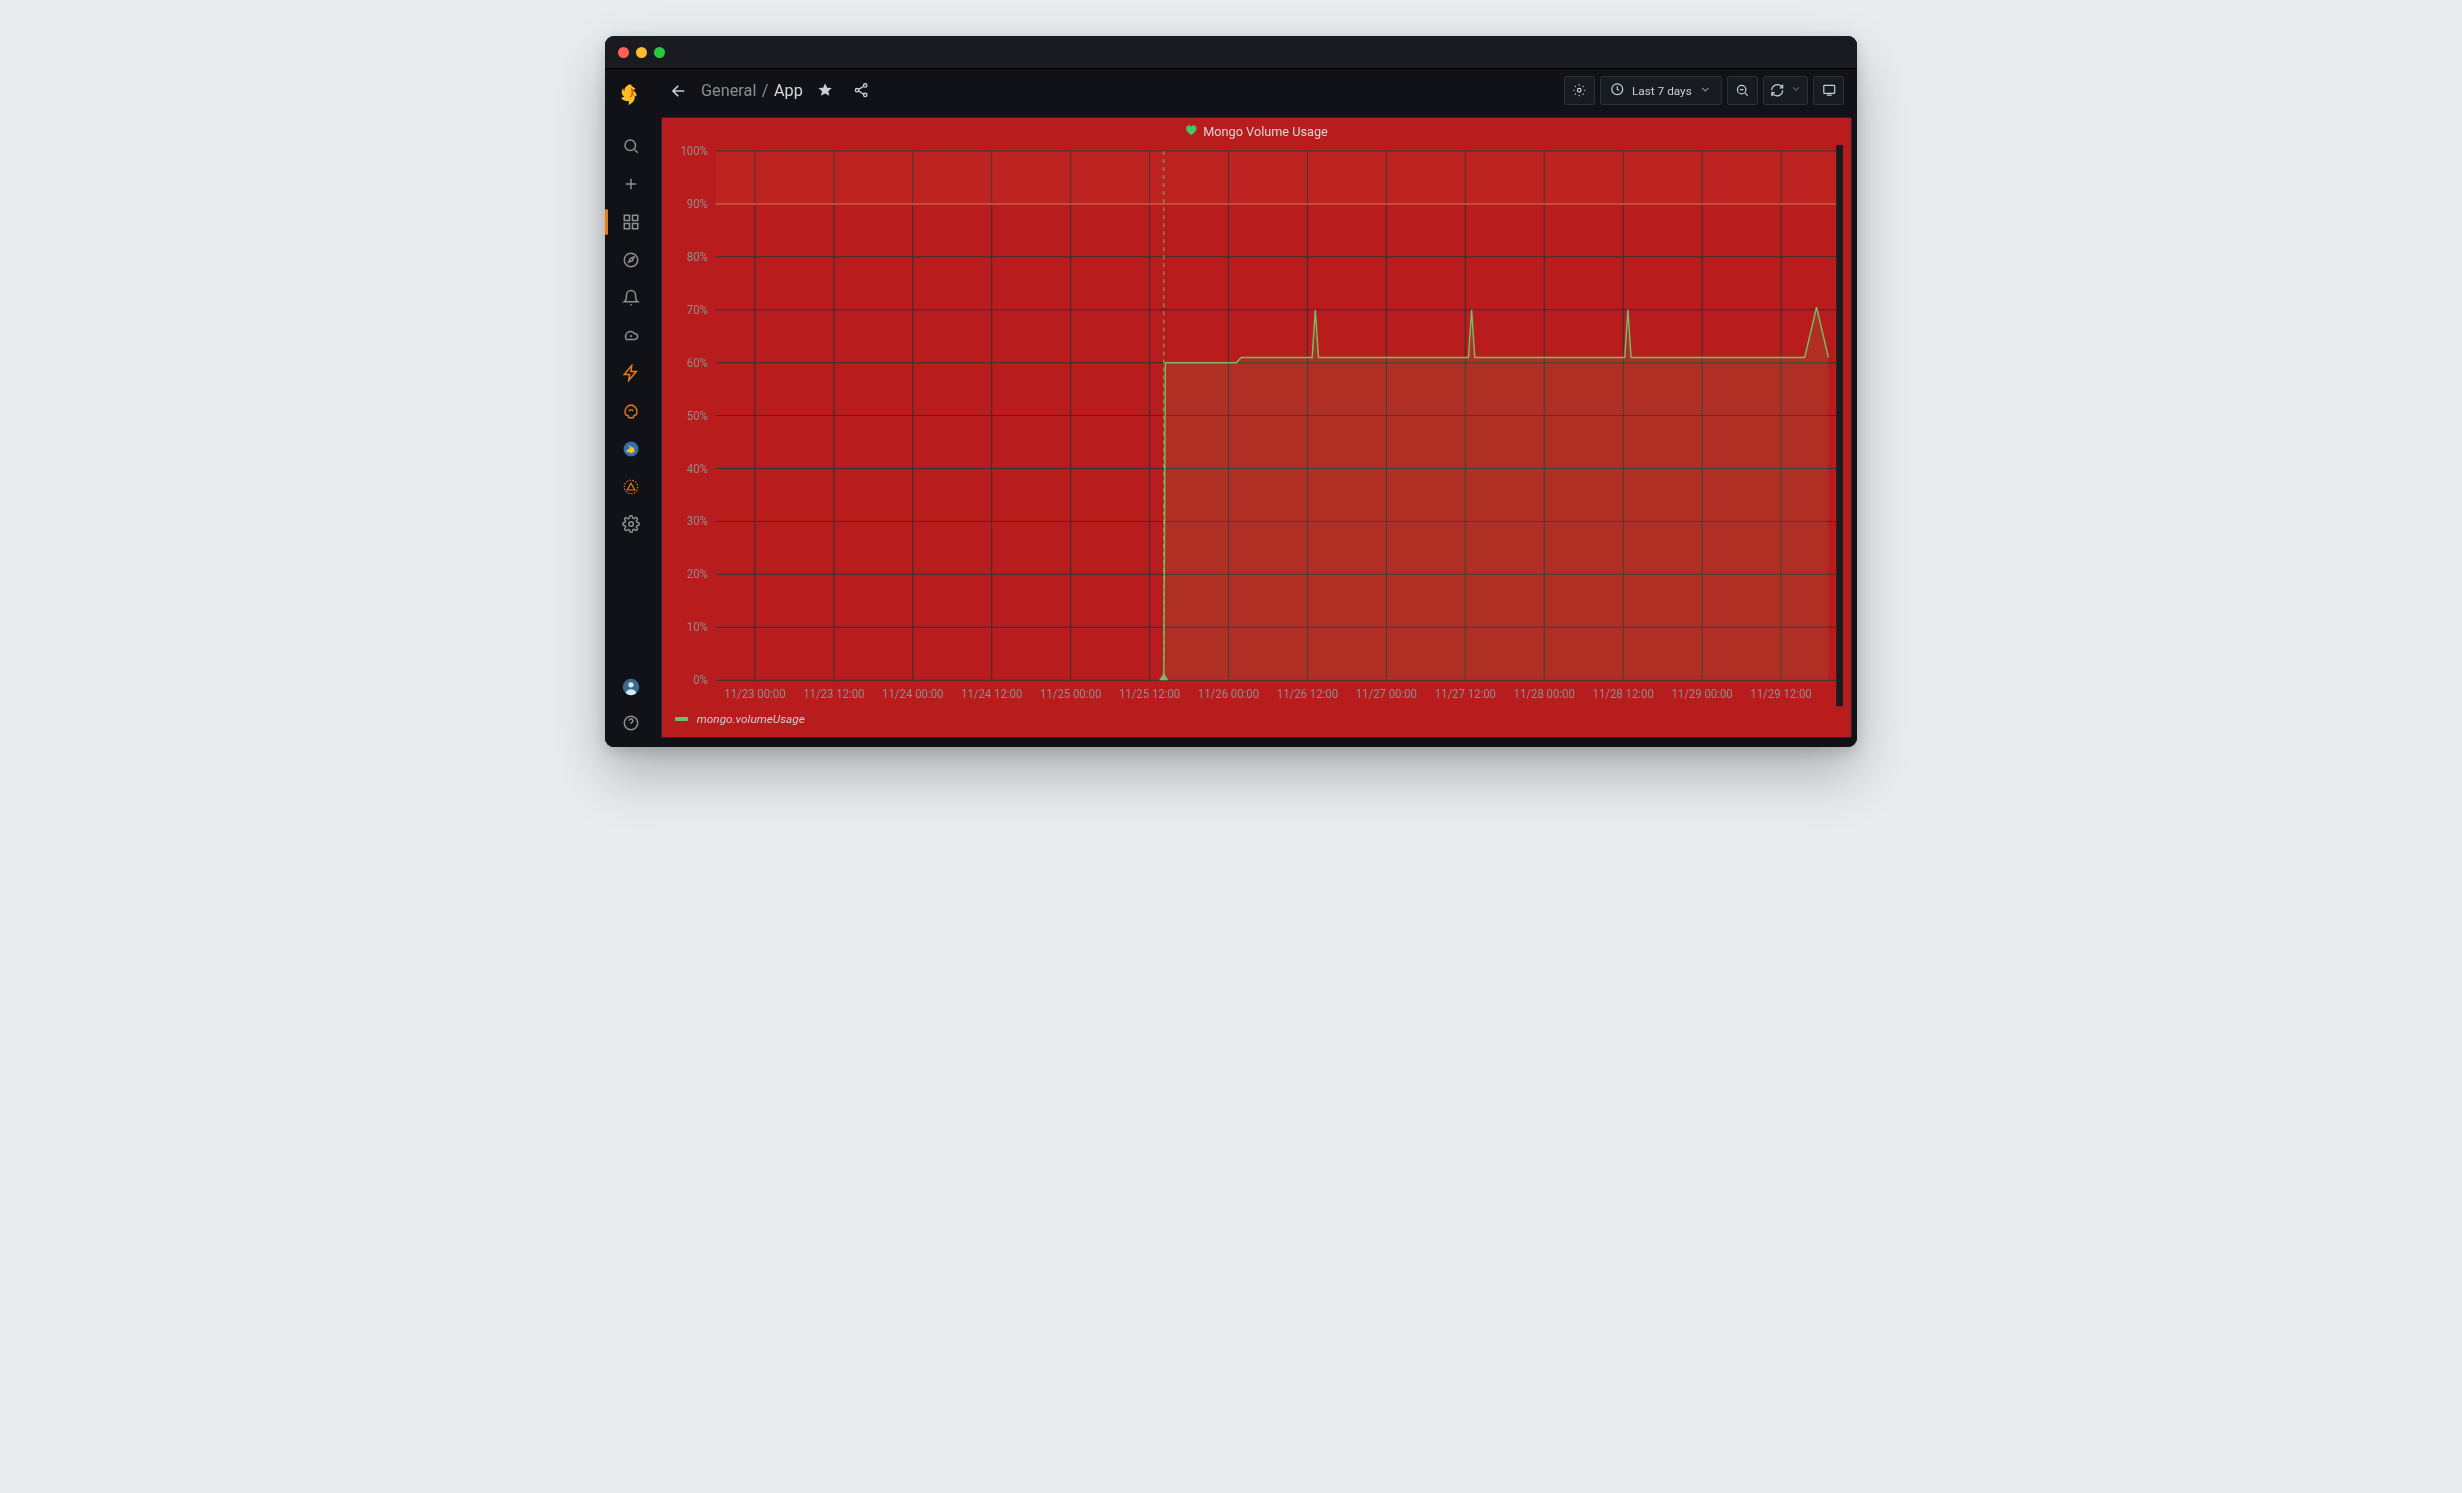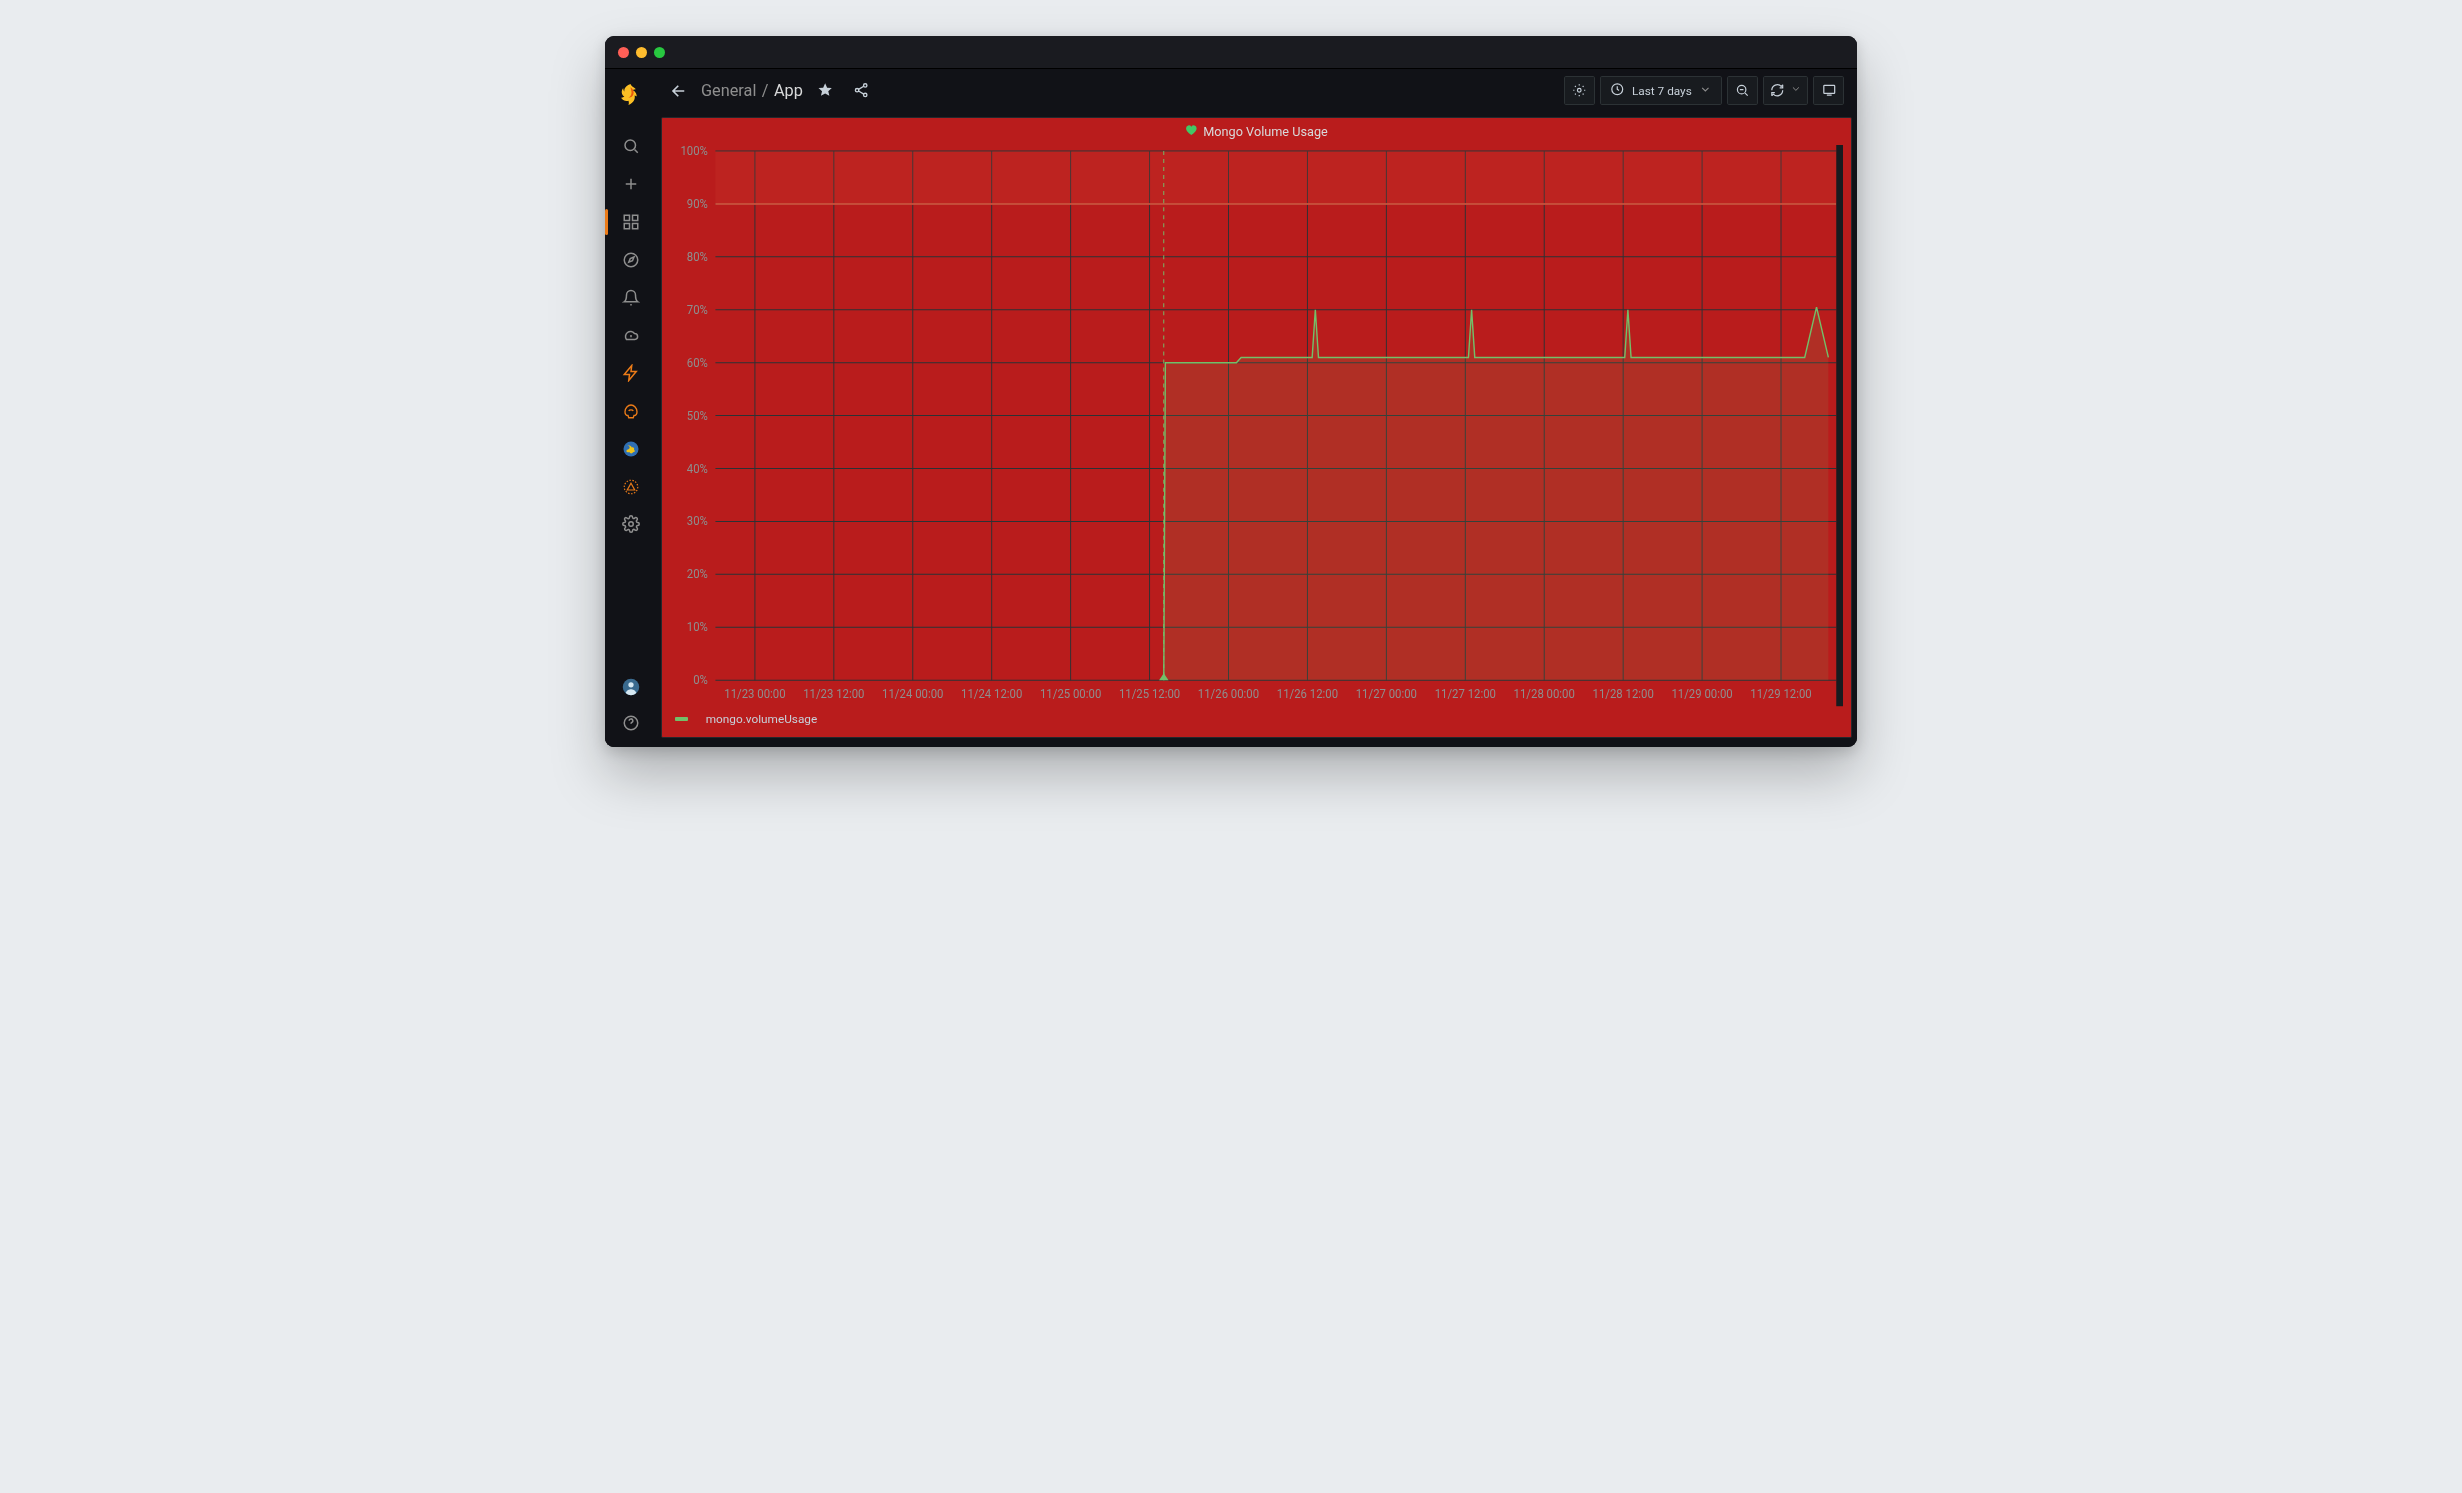--- a/index.html
+++ b/index.html
@@ -140,23 +140,24 @@
     position: relative;
     padding: 0 7.2px 0 7.2px;
   }
   .chart-svg {
     display:block;
     width:100%;
     height: 100%;
   }
   .legend {
     padding: 5.4px 11px 11px 12.7px;
-    display:flex; align-items:center; gap:18px;
+    display:flex; align-items:center; gap:9px;
     font-size: 11.8px;
     color: #c7d0d9;
+    font-style: italic;
   }
   .legend-swatch {
     width: 12.7px; height: 3.6px;
     background: #73bf69;
     border-radius: 0.9px;
   }
   text.axis { fill: #8e8e8e; font-size: 12px; }
   line.grid { stroke: #2c3235; stroke-width: 1; }
   .threshold-line { stroke: #e0583f; stroke-width: 1.5; }
   .threshold-area { fill: rgba(224,88,63,0.12); }

